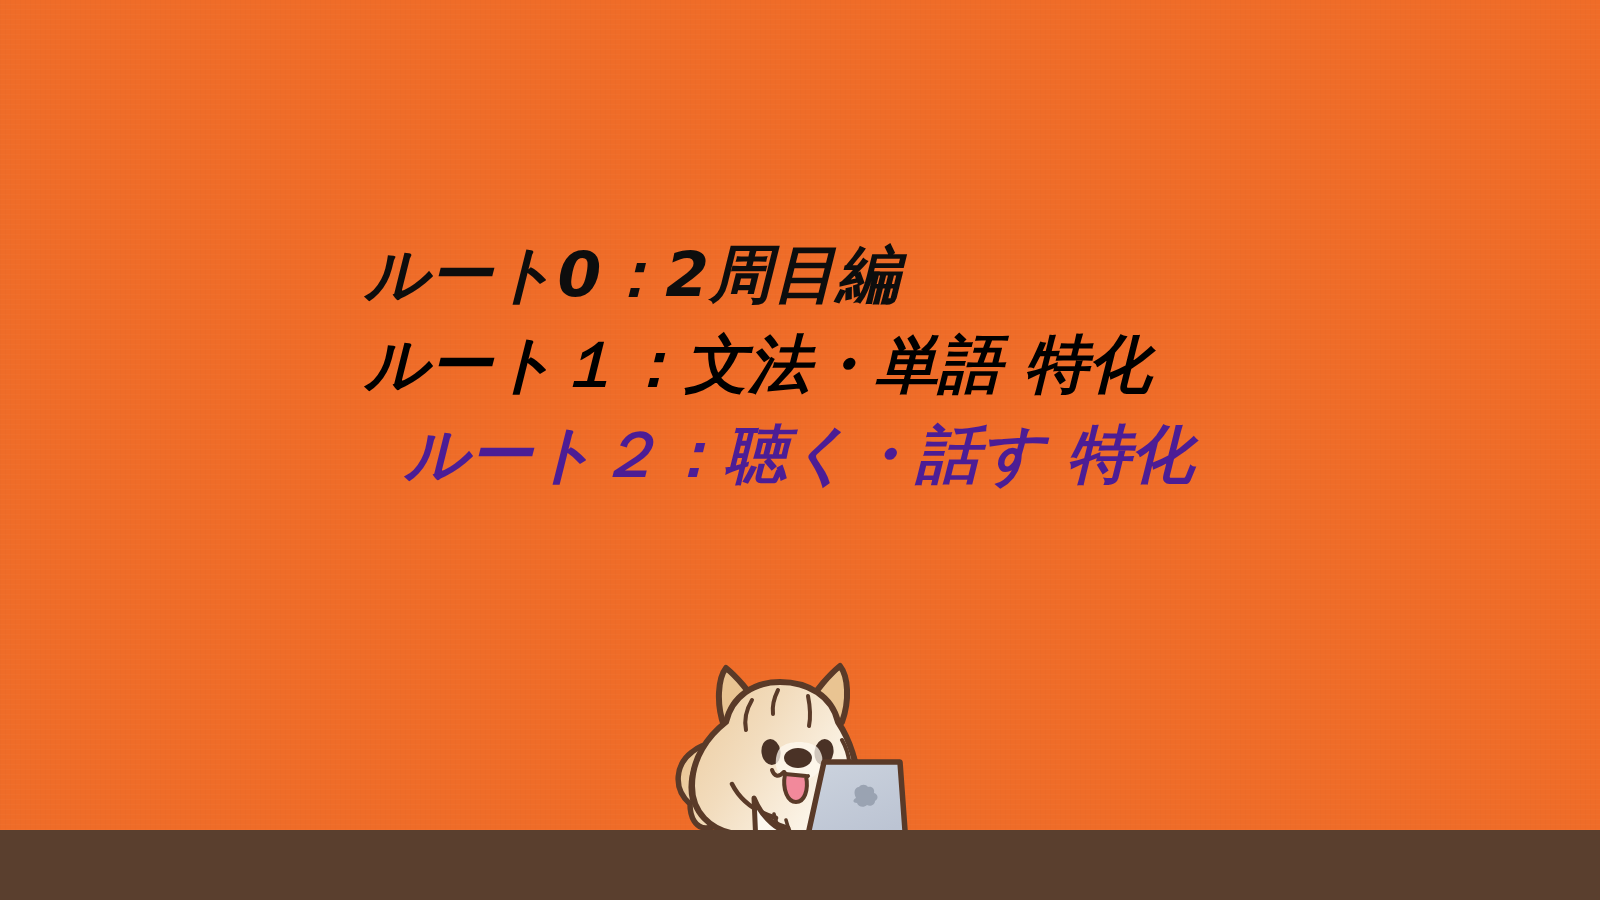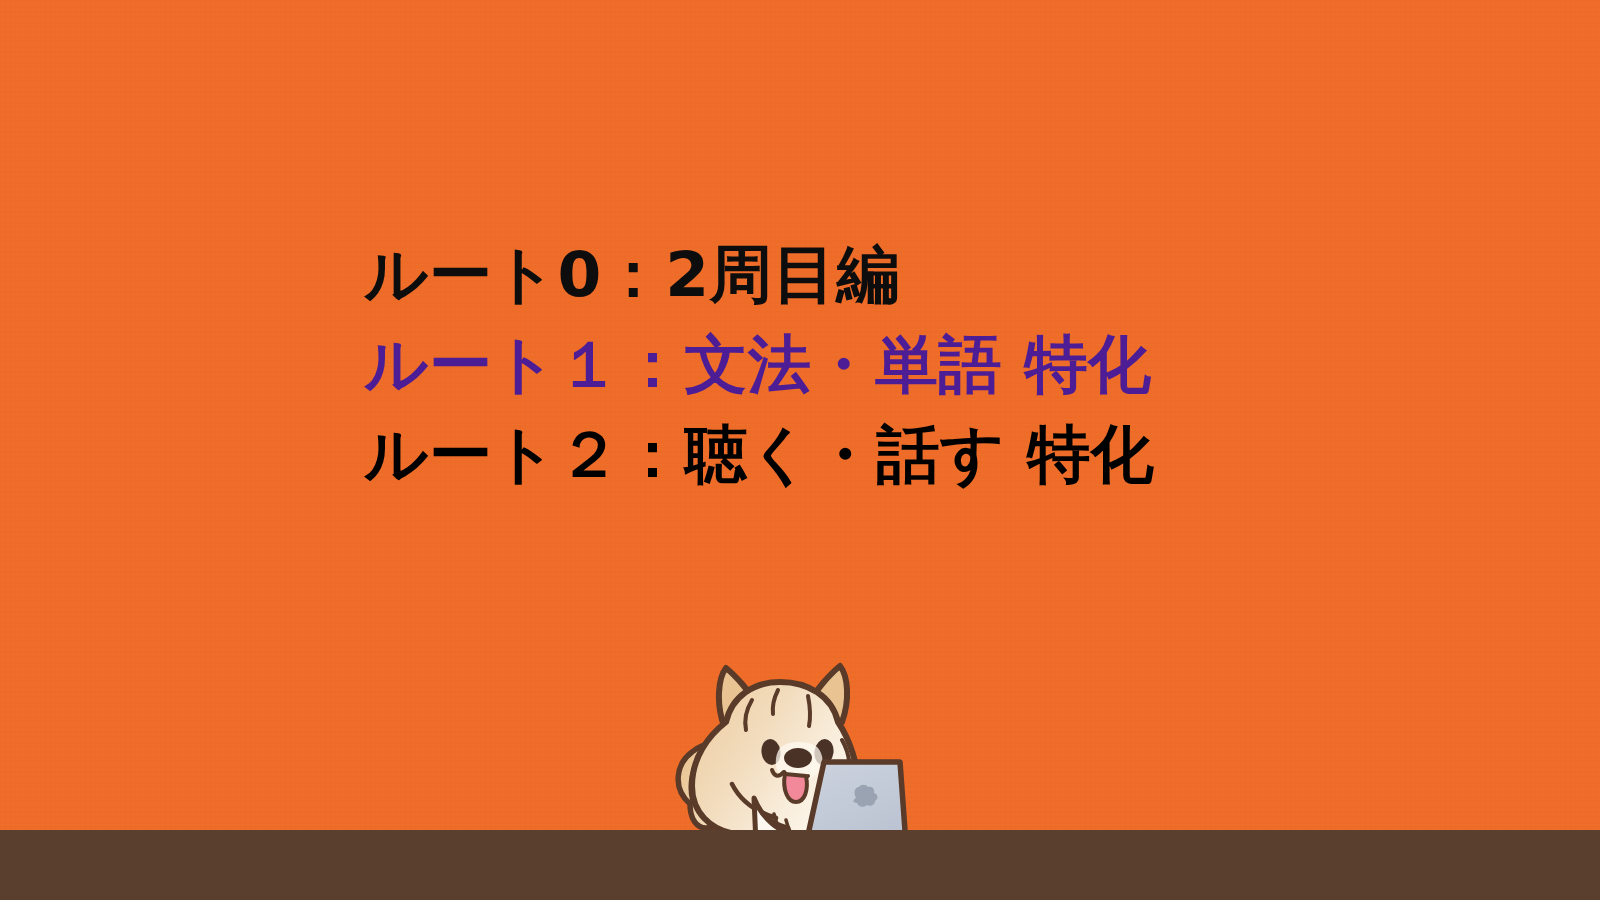--- a/index.html
+++ b/index.html
@@ -40,20 +40,21 @@
     height: 70px;
     background: #5a3f2e;
   }
 
   
   #route-list {
     position: absolute;
     left: 364px;
     top: 230px;
     width: 1100px;
+    font-style: italic;
   }
   .route-line {
     font-family: "DejaVu Sans", "Liberation Sans", sans-serif;
     font-weight: bold;
     font-size: 63px;
     line-height: 90px;
     letter-spacing: 0.5px;
     white-space: nowrap;
   }
   .route-line.tone-dark  { color: #0d0d0d; }
@@ -76,22 +77,22 @@
 </style>
 </head>
 <body>
 
 <div id="slide" style="background: rgb(239, 108, 40);">
 
   <div id="bg-texture"></div>
 
   <div id="route-list">
     <div class="route-line tone-dark" style="color: rgb(13, 13, 13);">ルート0：2周目編</div>
-    <div class="route-line tone-light" style="color: #4c1d95;">ルート１：文法・単語 特化</div>
-    <div class="route-line tone-dark" style="color: #000000;">ルート２：聴く・話す 特化</div>
+    <div class="route-line tone-light" style="color: #000000;">ルート１：文法・単語 特化</div>
+    <div class="route-line tone-dark" style="color: #4c1d95; margin-left: 40px;">ルート２：聴く・話す 特化</div>
   </div>
 
   <div id="desk" style="background: rgb(90, 63, 46);"></div>
 
   <div id="dog-illustration">
     <svg viewBox="0 0 300 212" xmlns="http://www.w3.org/2000/svg">
       <defs>
         <linearGradient id="furGrad" x1="0" y1="0" x2="1" y2="0.6">
           <stop offset="0%" stop-color="#ecca9c"></stop>
           <stop offset="45%" stop-color="#f2dcbd"></stop>

